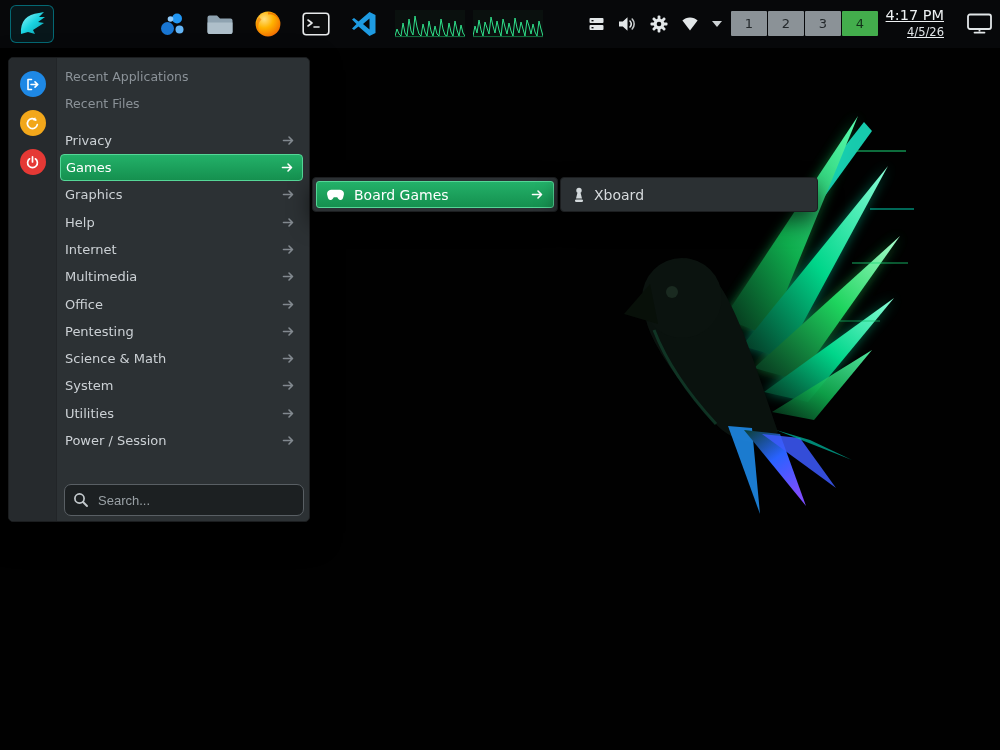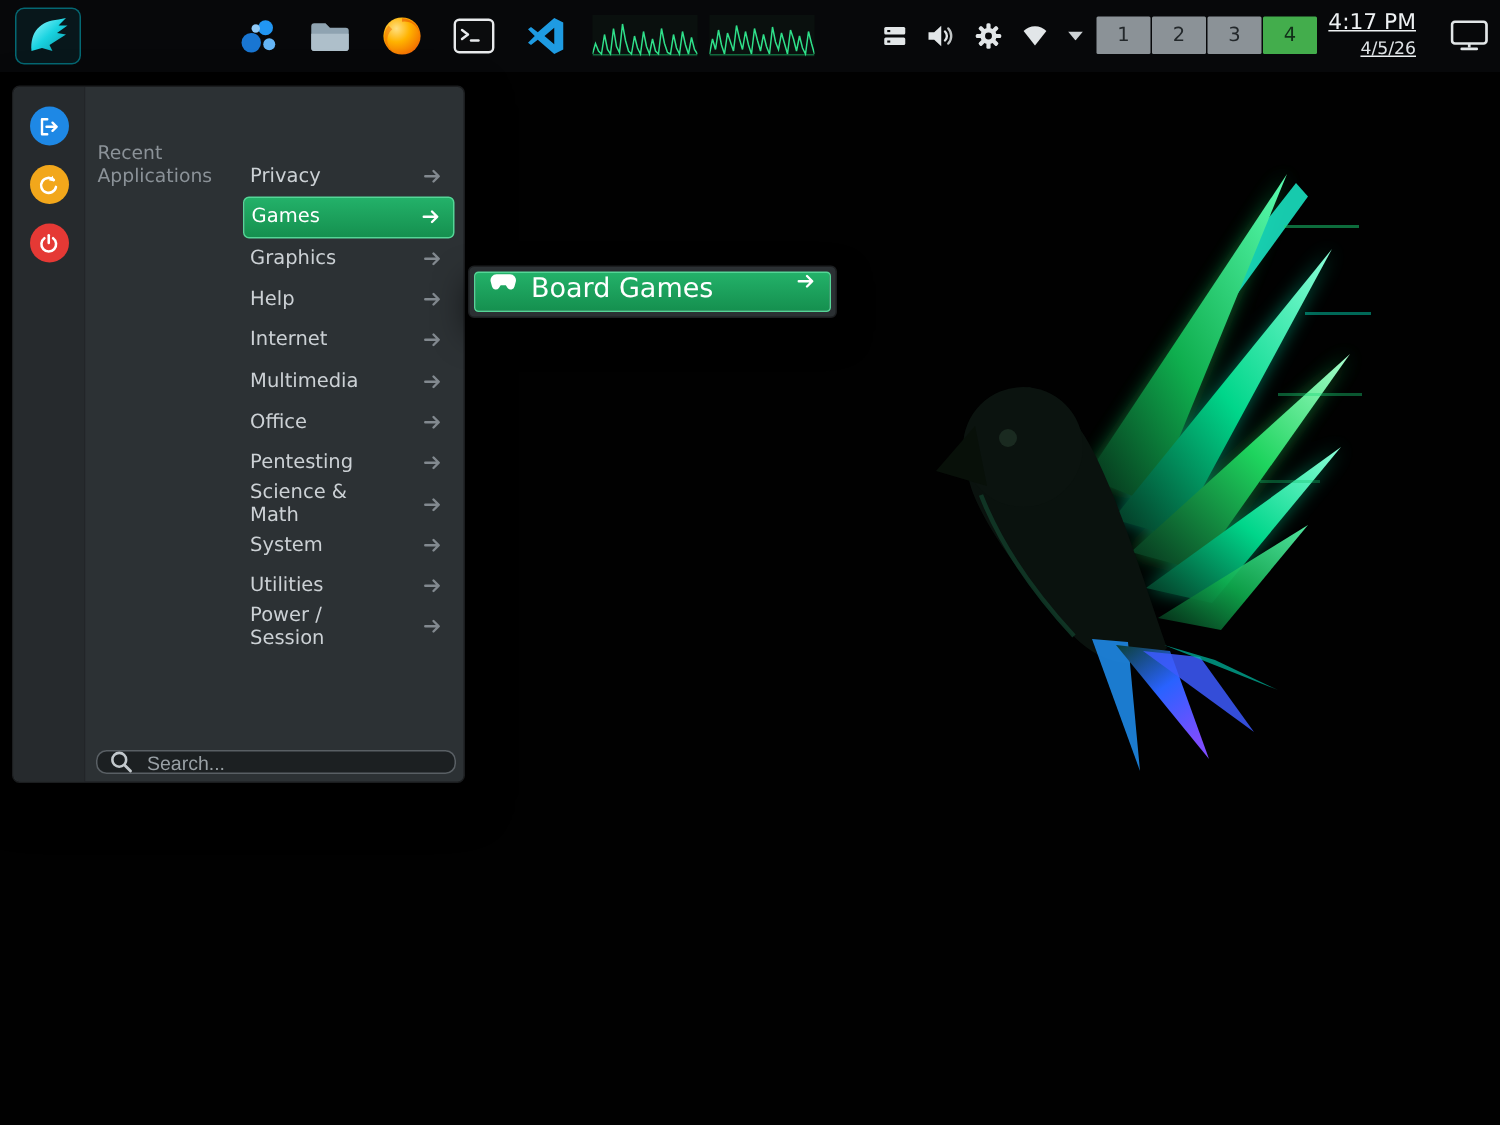--- a/index.html
+++ b/index.html
@@ -31,40 +31,40 @@
 
   
   .menu-panel{position:absolute;left:8px;top:57px;width:302px;height:465px;background:#2c3134;border:1px solid #1b1d1f;
     border-radius:5px;box-shadow:0 12px 30px rgba(0,0,0,.7);display:flex;z-index:10;}
   .menu-side{width:48px;background:#262a2d;border-right:1px solid #222528;border-radius:5px 0 0 5px;display:flex;
     flex-direction:column;align-items:center;padding-top:13px;gap:13px;}
   .session-btn{width:26px;height:26px;border-radius:50%;display:flex;align-items:center;justify-content:center;}
   .session-btn.logout{background:#1e88e5;}
   .session-btn.restart{background:#f2a71b;}
   .session-btn.shutdown{background:#e53935;}
-  .menu-main{flex:1;position:relative;padding-top:5px;display:flex;flex-direction:row;margin-top:32px;}
+  .menu-main{flex:1;position:relative;padding-top:5px;display:flex;flex-direction:column;}
   .recent-item{height:27.3px;margin:0 6px 0 3px;padding:0 8px 0 5px;display:flex;align-items:center;color:#8b9298;
     font-size:12.5px;border-radius:4px;}
   .cat-list{margin-top:9px;}
   .cat{height:27.3px;margin:0 6px 0 3px;padding:0 8px 0 5px;display:flex;align-items:center;border-radius:4px;
     font-size:13px;color:#ccd1d5;gap:43px;}
   .cat .cat-arrow{margin-left:auto;color:#82898f;display:flex;}
   .cat.active{background:linear-gradient(180deg,#23b169,#15904f);border:1px solid #55d697;color:#fff;}
   .cat.active .cat-arrow{color:#fff;}
-  .searchbox{position:absolute;left:7px;right:5px;bottom:5px;height:16px;background:#1c2022;border:1px solid #595f64;
+  .searchbox{position:absolute;left:7px;right:5px;bottom:5px;height:32px;background:#1c2022;border:1px solid #595f64;
     border-radius:7px;display:flex;align-items:center;padding:0 8px;gap:7px;}
   .search-input{flex:1;background:transparent;border:none;outline:none;color:#e8ebed;font-size:13px;}
   .search-input::placeholder{color:#99a0a5;}
 
   
   .submenu{position:absolute;top:177px;height:35px;background:#2b3033;border:1px solid #1c1e20;border-radius:4px;
     box-shadow:0 10px 22px rgba(0,0,0,.65);padding:3px;z-index:11;}
   .submenu.board{left:312px;width:246px;}
   .submenu.xboard{left:560px;width:258px;}
-  .subitem{height:100%;display:flex;align-items:flex-start;gap:9px;padding:0 9px;border-radius:3px;font-size:18px;color:#d6dadd;}
+  .subitem{height:100%;display:flex;align-items:center;gap:9px;padding:0 9px;border-radius:3px;font-size:14px;color:#d6dadd;}
   .subitem.active{background:linear-gradient(180deg,#23b169,#15904f);border:1px solid #55d697;color:#fff;}
   .subitem .sub-arrow{margin-left:auto;display:flex;color:#fff;}
   .sub-icon{display:flex;align-items:center;}
 </style>
 </head>
 <body>
 
 <div class="screen">
 
   <svg class="wallpaper" viewBox="0 0 1000 750">
@@ -270,20 +270,23 @@
           <path d="M7.5 1.8 V7" stroke="#fff" stroke-width="1.7" stroke-linecap="round" fill="none"></path>
           <path d="M4.6 3.8 A4.9 4.9 0 1 0 10.4 3.8" fill="none" stroke="#fff" stroke-width="1.7" stroke-linecap="round"></path>
         </svg>
       </button>
     </div>
 
     <div class="menu-main">
       <div class="recent-item">
         <span>Recent Applications</span>
       </div>
+      <div class="recent-item">
+        <span>Recent Files</span>
+      </div>
 
       <div class="cat-list" id="cat-list">
           <div class="cat">
     <span class="cat-label">Privacy</span>
     <span class="cat-arrow">
       <svg width="13" height="11" viewBox="0 0 13 11">
                 <path d="M1.5 5.5 H10 M7 2 L10.5 5.5 L7 9" fill="none" stroke="currentColor" stroke-width="1.6" stroke-linecap="round" stroke-linejoin="round"></path>
               </svg>
     </span>
   </div>
@@ -396,14 +399,26 @@
       </span>
       <span class="sub-label">Board Games</span>
       <span class="sub-arrow">
         <svg width="13" height="11" viewBox="0 0 13 11">
             <path d="M1.5 5.5 H10 M7 2 L10.5 5.5 L7 9" fill="none" stroke="currentColor" stroke-width="1.6" stroke-linecap="round" stroke-linejoin="round"></path>
           </svg>
       </span>
     </div>
   </div>
 
+  <div class="submenu xboard">
+    <div class="subitem">
+      <span class="sub-icon">
+        <svg width="12" height="16" viewBox="0 0 12 16">
+          <circle cx="6" cy="3.4" r="2.7" fill="#d3d9dc"></circle>
+          <path d="M4.4 6 H7.6 L9 11.6 H3 Z" fill="#d3d9dc"></path>
+          <rect x="2" y="12.4" width="8" height="2.6" rx="1.2" fill="#d3d9dc"></rect>
+        </svg>
+      </span>
+      <span class="sub-label">Xboard</span>
+    </div>
+  </div>
 
 </div>
 
 </body></html>

